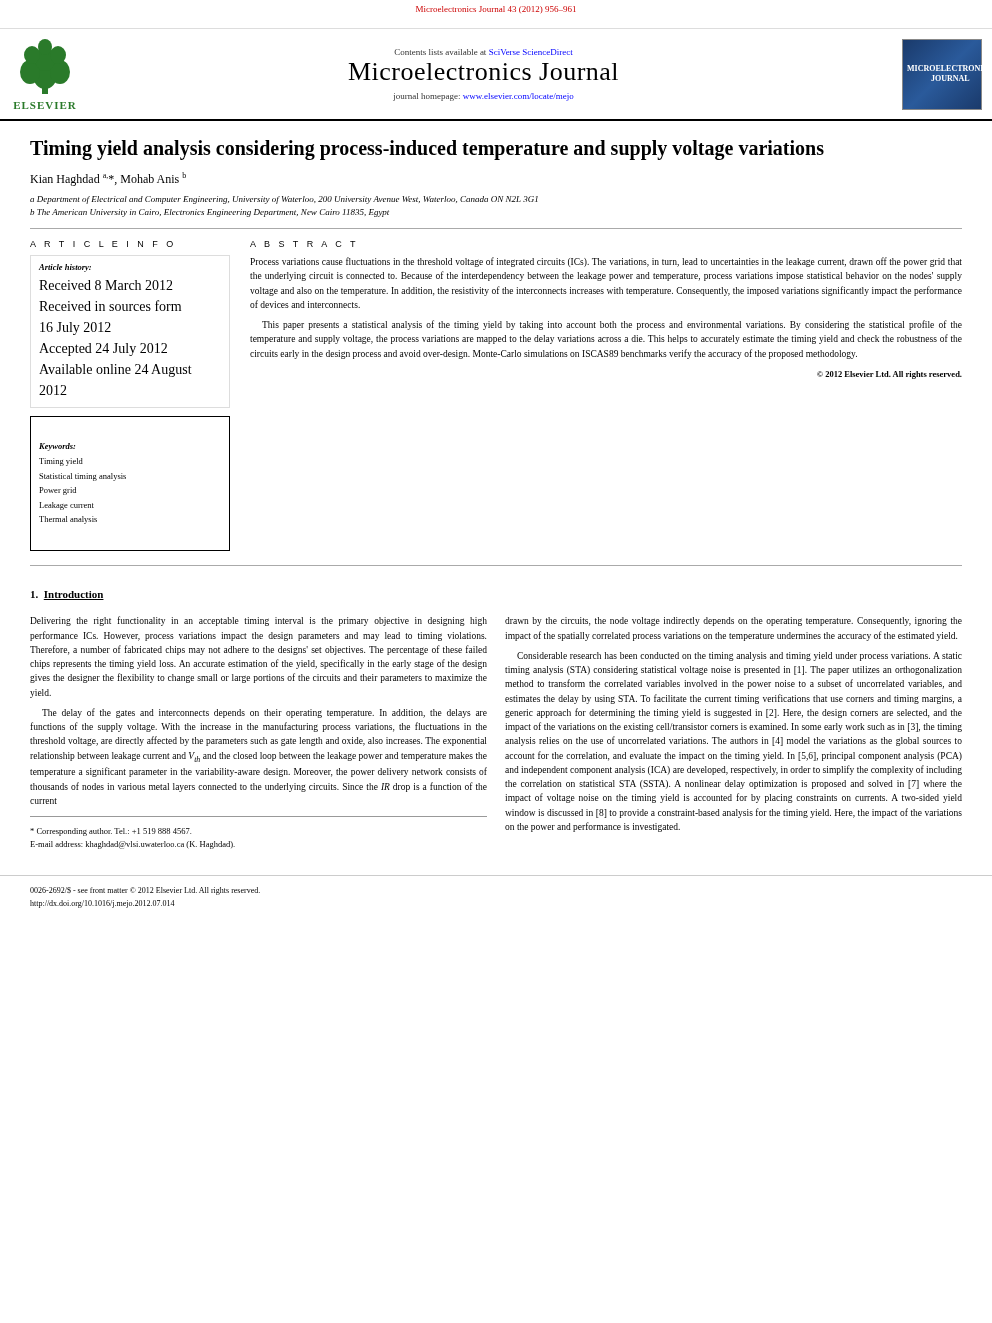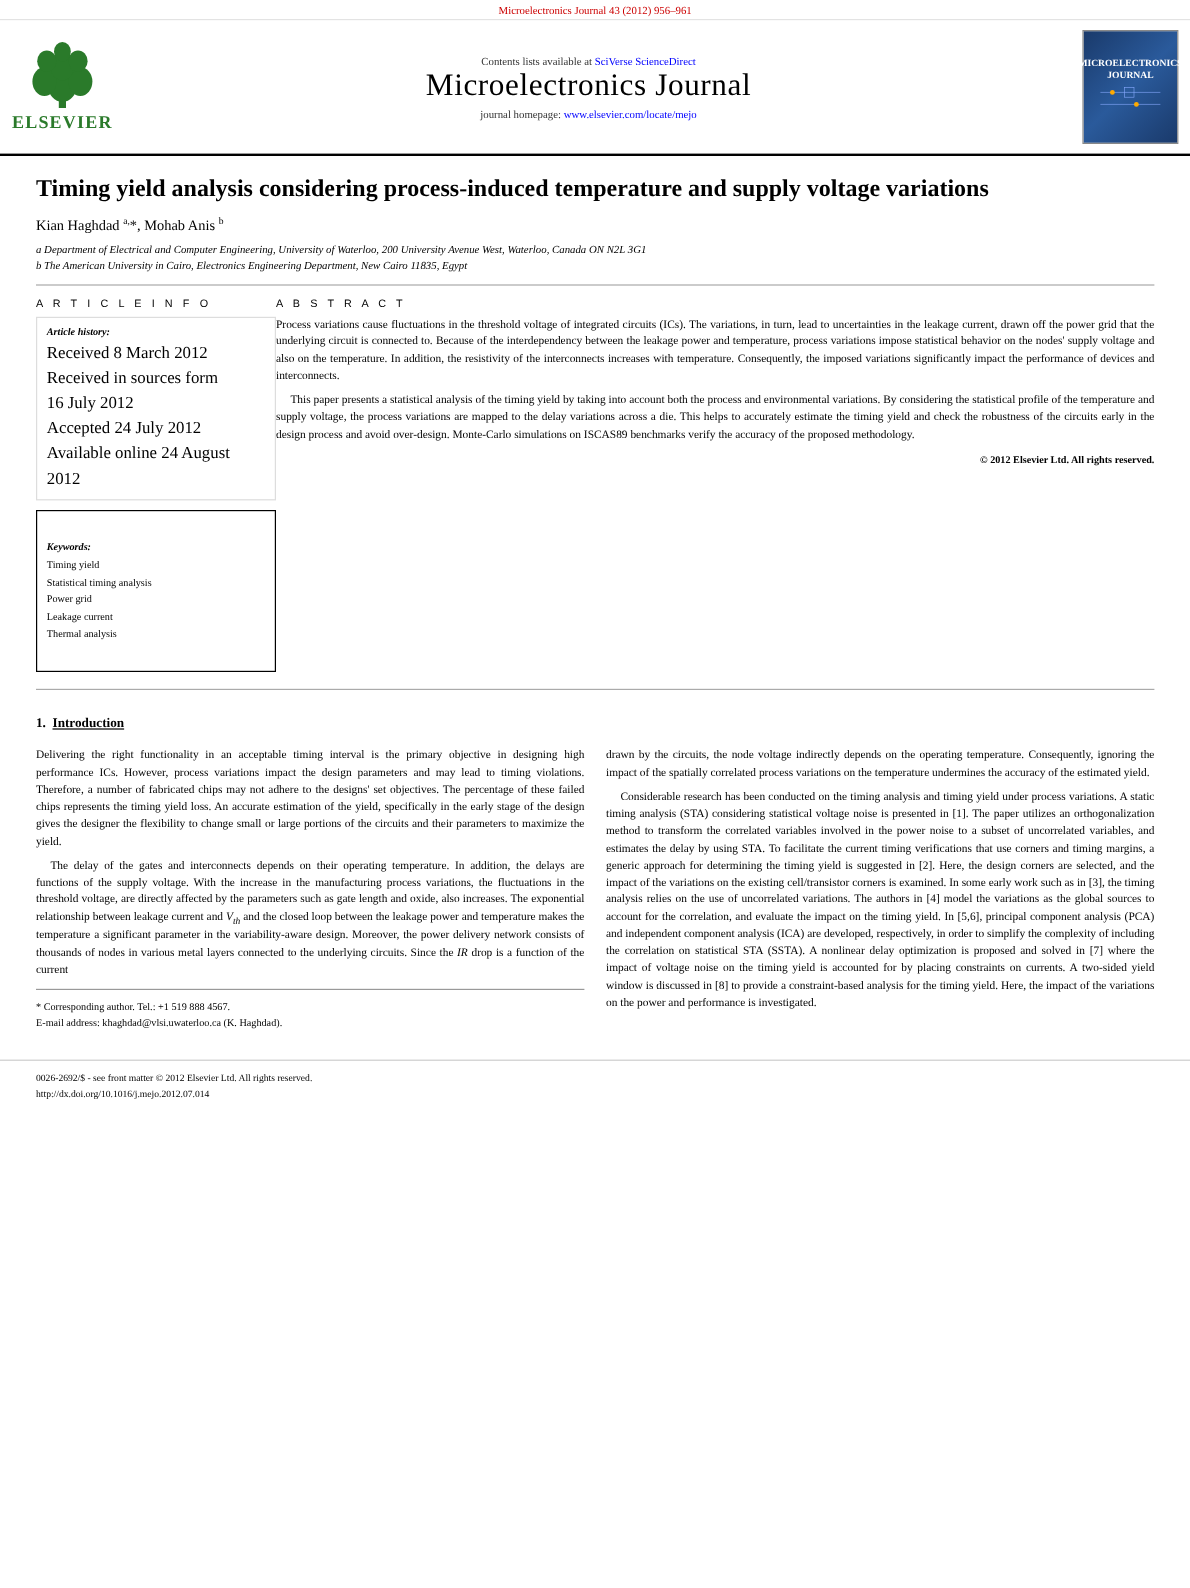--- a/index.html
+++ b/index.html
@@ -9,21 +9,21 @@
       background: #fff;
       color: #000;
       width: 992px;
       min-height: 1323px;
     }
 
     
     .top-bar {
       background: #fff;
       text-align: center;
-      padding: 4px 0 2px;
+      padding: 4px 0 14px;
       font-size: 9px;
       color: #c00;
       border-bottom: 1px solid #ddd;
     }
 
     
     .journal-header {
       display: flex;
       align-items: center;
       padding: 8px 10px;
@@ -53,26 +53,26 @@
       margin-top: 4px;
     }
     .journal-homepage a { color: #00f; text-decoration: none; }
     .journal-cover {
       width: 80px;
       flex-shrink: 0;
       margin-left: 15px;
     }
     .cover-box {
       width: 80px;
-      height: 95px;
+      height: 71px;
       background: linear-gradient(135deg, #1a3a6b 0%, #2a5a9b 50%, #1a3a6b 100%);
       display: flex;
-      flex-direction: column;
+      flex-direction: row;
       align-items: center;
-      justify-content: center;
+      justify-content: space-between;
       color: #fff;
       font-size: 7px;
       text-align: center;
       border: 1px solid #888;
       padding: 4px;
     }
     .cover-box .cover-title {
       font-size: 8px;
       font-weight: bold;
       line-height: 1.2;
@@ -82,21 +82,21 @@
     .elsevier-box {
       display: flex;
       flex-direction: column;
       align-items: center;
     }
     .elsevier-tree {
       width: 70px;
       height: 60px;
     }
     .elsevier-wordmark {
-      font-size: 15px;
+      font-size: 11px;
       font-weight: bold;
       color: #2a7a2a;
       letter-spacing: 1px;
       margin-top: 2px;
     }
 
     
     .main-content {
       padding: 14px 30px 14px 30px;
     }
@@ -135,20 +135,21 @@
     
     .divider {
       border: none;
       border-top: 1px solid #aaa;
       margin: 8px 0;
     }
 
     
     .two-col {
       display: flex;
+      gap: 20px;
       margin-top: 10px;
     }
     .left-col {
       width: 200px;
       flex-shrink: 0;
     }
     .right-col {
       flex: 1;
     }
 

